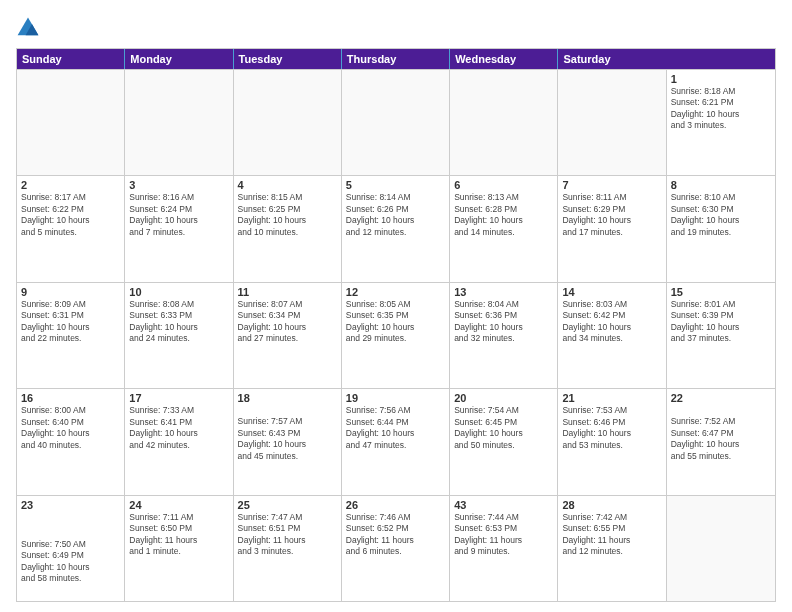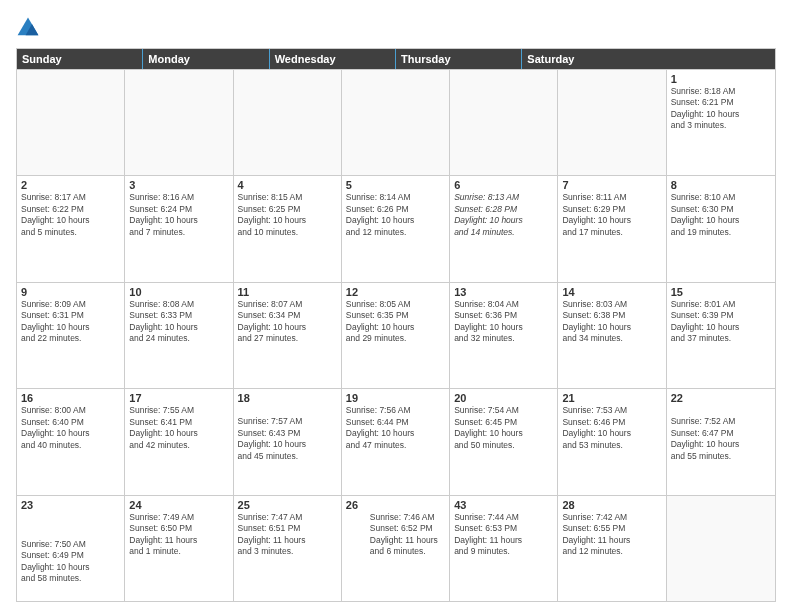--- a/index.html
+++ b/index.html
@@ -61,22 +61,22 @@
       color: #555;
     }
     .calendar {
       flex: 1;
       border: 1px solid #ccc;
       display: flex;
       flex-direction: column;
     }
     .cal-header {
       display: grid;
-      grid-template-columns: repeat(6, 1fr);
-      background: #404040;
+      grid-template-columns: repeat(7, 1fr);
+      background: #4c1d95;
     }
     .cal-header-cell {
       color: #fff;
       font-size: 11px;
       font-weight: bold;
       padding: 4px 5px;
       border-right: 1px solid #4a9fd1;
     }
     .cal-header-cell:last-child { border-right: none; }
     .cal-body {
@@ -132,22 +132,23 @@
     <div class="title-block">
       <div class="month-title"></div>
       <div class="location"></div>
     </div>
   </div>
 
   <div class="calendar">
     <div class="cal-header">
     <div class="cal-header-cell">Sunday</div>
         <div class="cal-header-cell">Monday</div>
+        <div class="cal-header-cell">Tuesday</div>
+        <div class="cal-header-cell">Thursday</div>
         <div class="cal-header-cell">Wednesday</div>
-        <div class="cal-header-cell">Thursday</div>
         <div class="cal-header-cell">Saturday</div>
       </div>
     <div class="cal-body">
     <div class="cal-row">
           <div class="cal-cell empty"></div>
           <div class="cal-cell empty"></div>
           <div class="cal-cell empty"></div>
           <div class="cal-cell empty"></div>
           <div class="cal-cell empty"></div>
           <div class="cal-cell empty"></div>
@@ -183,21 +184,21 @@
           </div>
           <div class="cal-cell">
             <span class="day-num">5</span>
             <div class="day-info" style="white-space: pre-line;">Sunrise: 8:14 AM
 Sunset: 6:26 PM
 Daylight: 10 hours
 and 12 minutes.</div>
           </div>
           <div class="cal-cell">
             <span class="day-num">6</span>
-            <div class="day-info" style="white-space: pre-line; font-style: italic;">Sunrise: 8:13 AM
+            <div class="day-info" style="white-space: pre-line;">Sunrise: 8:13 AM
 Sunset: 6:28 PM
 Daylight: 10 hours
 and 14 minutes.</div>
           </div>
           <div class="cal-cell">
             <span class="day-num">7</span>
             <div class="day-info" style="white-space: pre-line;">Sunrise: 8:11 AM
 Sunset: 6:29 PM
 Daylight: 10 hours
 and 17 minutes.</div>
@@ -242,21 +243,21 @@
           <div class="cal-cell">
             <span class="day-num">13</span>
             <div class="day-info" style="white-space: pre-line;">Sunrise: 8:04 AM
 Sunset: 6:36 PM
 Daylight: 10 hours
 and 32 minutes.</div>
           </div>
           <div class="cal-cell">
             <span class="day-num">14</span>
             <div class="day-info" style="white-space: pre-line;">Sunrise: 8:03 AM
-Sunset: 6:38 PM
+Sunset: 6:42 PM
 Daylight: 10 hours
 and 34 minutes.</div>
           </div>
           <div class="cal-cell">
             <span class="day-num">15</span>
             <div class="day-info" style="white-space: pre-line;">Sunrise: 8:01 AM
 Sunset: 6:39 PM
 Daylight: 10 hours
 and 37 minutes.</div>
           </div>
@@ -264,21 +265,21 @@
         <div class="cal-row">
           <div class="cal-cell">
             <span class="day-num">16</span>
             <div class="day-info" style="white-space: pre-line;">Sunrise: 8:00 AM
 Sunset: 6:40 PM
 Daylight: 10 hours
 and 40 minutes.</div>
           </div>
           <div class="cal-cell">
             <span class="day-num">17</span>
-            <div class="day-info" style="white-space: pre-line;">Sunrise: 7:55 AM
+            <div class="day-info" style="white-space: pre-line;">Sunrise: 7:33 AM
 Sunset: 6:41 PM
 Daylight: 10 hours
 and 42 minutes.</div>
           </div>
           <div class="cal-cell">
             <span class="day-num">18</span>
             <div class="day-info" style="white-space: pre-line; margin-top: 12px;">Sunrise: 7:57 AM
 Sunset: 6:43 PM
 Daylight: 10 hours
 and 45 minutes.</div>
@@ -315,35 +316,35 @@
         <div class="cal-row">
           <div class="cal-cell">
             <span class="day-num">23</span>
             <div class="day-info" style="white-space: pre-line; margin-top: 28px;">Sunrise: 7:50 AM
 Sunset: 6:49 PM
 Daylight: 10 hours
 and 58 minutes.</div>
           </div>
           <div class="cal-cell">
             <span class="day-num">24</span>
-            <div class="day-info" style="white-space: pre-line;">Sunrise: 7:49 AM
+            <div class="day-info" style="white-space: pre-line;">Sunrise: 7:11 AM
 Sunset: 6:50 PM
 Daylight: 11 hours
 and 1 minute.</div>
           </div>
           <div class="cal-cell">
             <span class="day-num">25</span>
             <div class="day-info" style="white-space: pre-line;">Sunrise: 7:47 AM
 Sunset: 6:51 PM
 Daylight: 11 hours
 and 3 minutes.</div>
           </div>
           <div class="cal-cell">
             <span class="day-num">26</span>
-            <div class="day-info" style="white-space: pre-line; margin-left: 24px;">Sunrise: 7:46 AM
+            <div class="day-info" style="white-space: pre-line;">Sunrise: 7:46 AM
 Sunset: 6:52 PM
 Daylight: 11 hours
 and 6 minutes.</div>
           </div>
           <div class="cal-cell">
             <span class="day-num">43</span>
             <div class="day-info" style="white-space: pre-line;">Sunrise: 7:44 AM
 Sunset: 6:53 PM
 Daylight: 11 hours
 and 9 minutes.</div>

